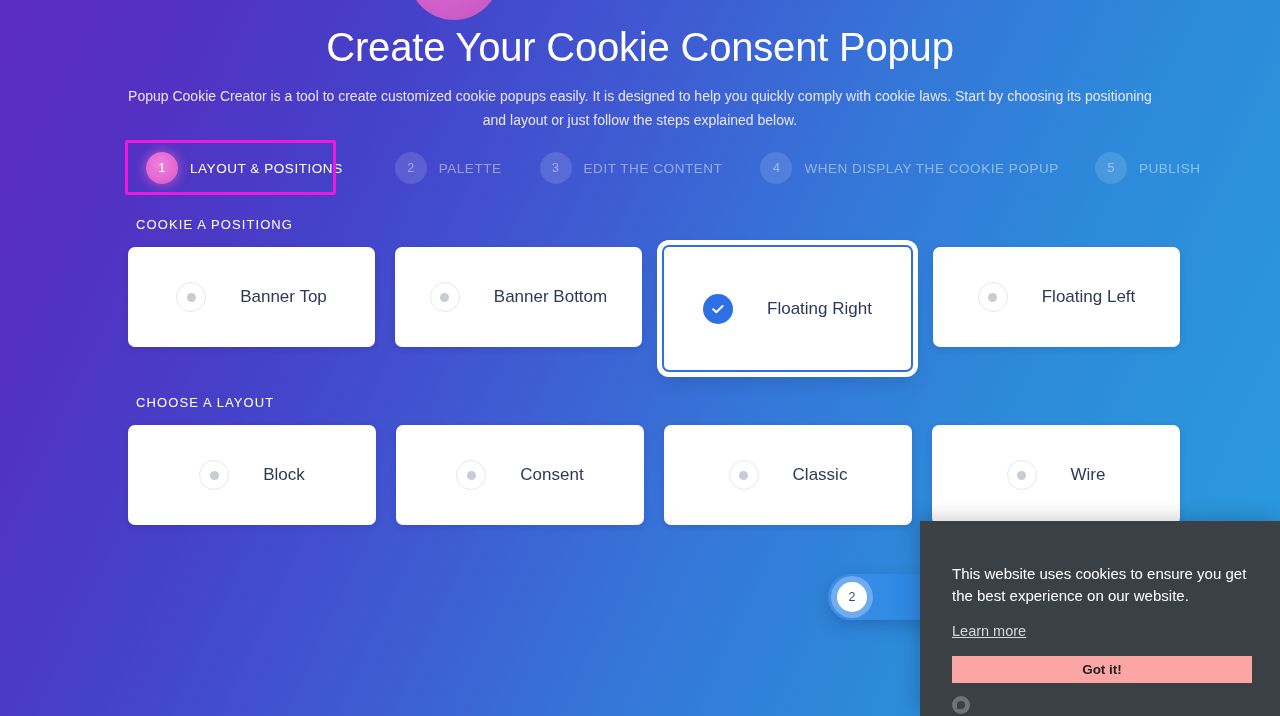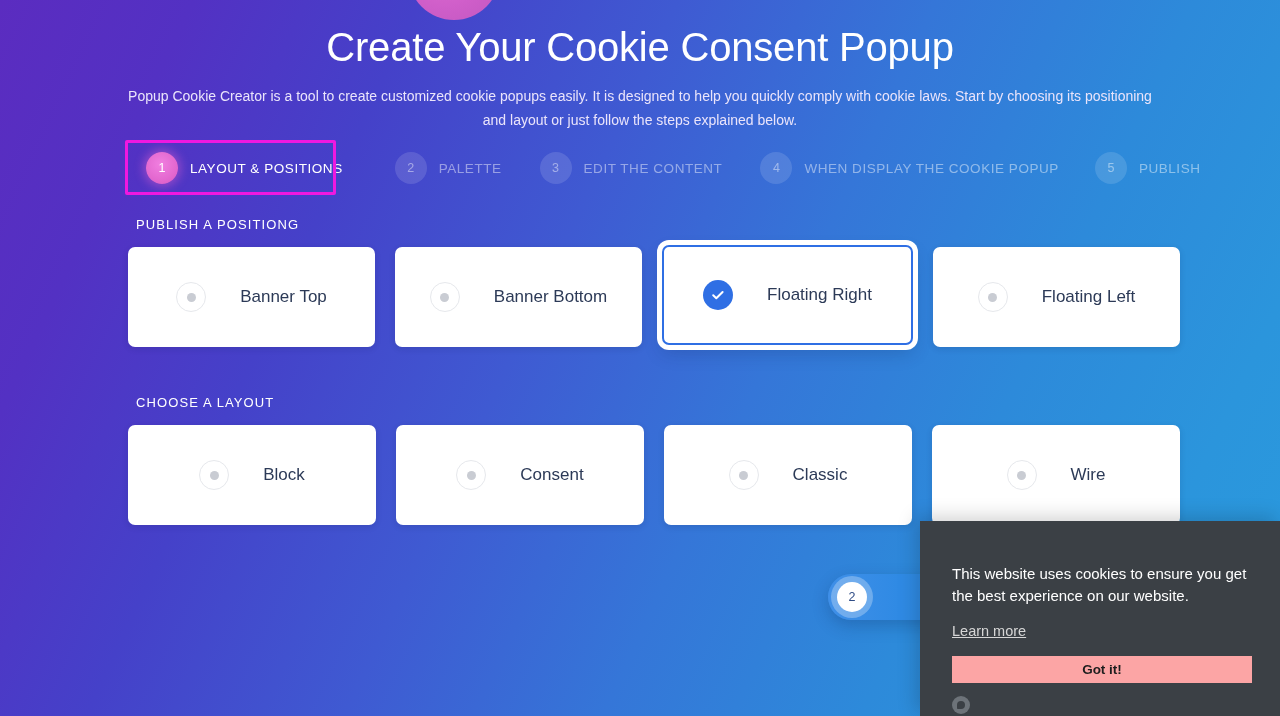--- a/index.html
+++ b/index.html
@@ -212,21 +212,21 @@
     white-space: nowrap;
     font-weight: 400;
   }
 
   
   .card.selected {
     border: 2px solid #2f6fe4;
     box-shadow:
       0 0 0 5px #ffffff,
       0 8px 18px rgba(15,40,90,0.22);
-    height: 100px;
+    height: 127px;
     margin-top: -2px;
   }
 
   
   .float-pill {
     position: absolute;
     left: 828px;
     top: 574px;
     width: 160px;
     height: 46px;
@@ -350,21 +350,21 @@
 
     <div class="step step-dim">
       <span class="bullet bullet-inactive">5</span>
       <span class="step-label">PUBLISH</span>
     </div>
 
   </div>
 
   <div class="step-highlight"></div>
 
-  <div class="section-label label-positioning">PUBLISH A POSITIONG</div>
+  <div class="section-label label-positioning">COOKIE A POSITIONG</div>
 
   <div class="card-row row-positioning">
 
     <div class="card">
       <div class="card-inner">
         <span class="radio">
             <span class="dot"></span>
           </span>
         <span class="card-label">Banner Top</span>
       </div>

